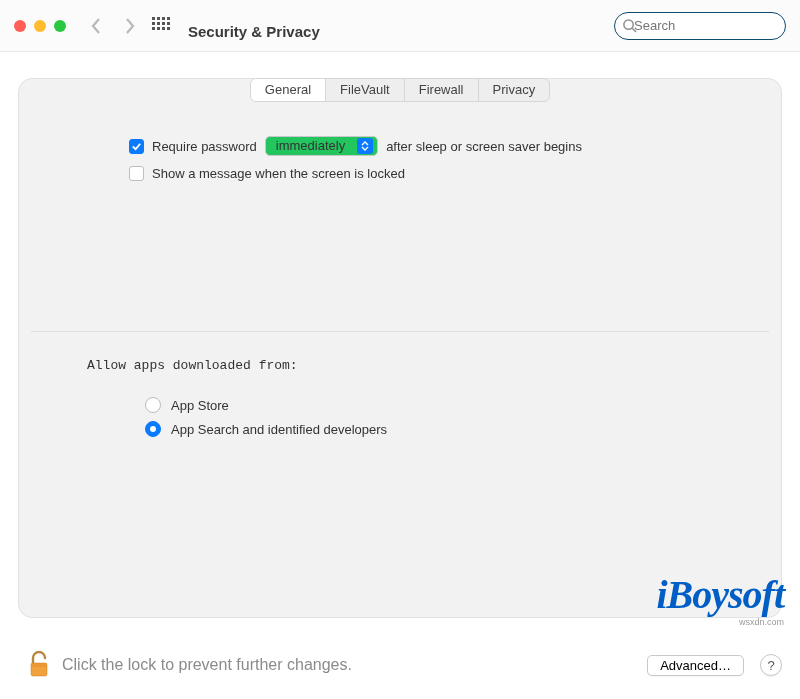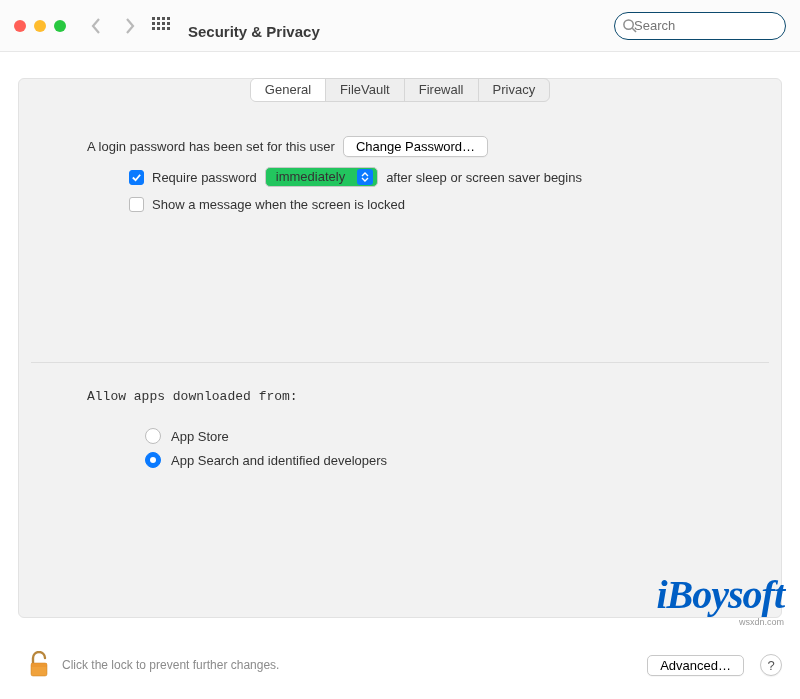--- a/index.html
+++ b/index.html
@@ -37,21 +37,21 @@
     border: 1px solid #0c4a6e; border-radius: 14px;
     background: #fff; padding: 0 8px 0 19px;
     font-size: 13px; color: #888;
   }
   .search-wrap svg { position:absolute; left:8px; top:6px; width:15px; height:15px; color:#8e8e8e; }
 
   .pane {
     margin: 26px 18px 0 18px;
     background: #f2f2f2;
     border: 1px solid #e2e2e2;
-    border-radius: 6px;
+    border-radius: 14px;
     padding: 0 0 38px 0;
     position: relative;
     height: 540px;
   }
   .tabs {
     display: flex;
     width: fit-content;
     margin: -1px auto 0 auto;
     background: #eeeeee;
     border: 1px solid #d6d6d6;
@@ -114,21 +114,21 @@
   .watermark .i { color:#005ec4; }
   .watermark-sub { position:absolute; right:16px; bottom:72px; font-size:9px; color:#9a9a9a; }
 
   .footer {
     position:absolute; bottom:0; left:0; right:0; height:60px;
     display:flex; align-items:center; padding: 0 18px 8px 28px;
     background:#fff;
   }
   .lock-icon { margin-right: 12px; }
   .lock-icon svg { width:22px; height:26px; }
-  .footer-text { color:#8b8b8b; font-size:12px; }
+  .footer-text { color:#8b8b8b; font-size:16px; }
   .footer-right { margin-left:auto; display:flex; align-items:center; gap:16px; }
   .help {
     width:22px; height:22px; border-radius:50%; border:1px solid #c8c8c8;
     display:flex; align-items:center; justify-content:center; font-size:13px; color:#555;
     background:#fff; box-shadow:0 1px 1px rgba(0,0,0,0.05);
   }
 </style>
 </head>
 <body>
 
@@ -178,24 +178,20 @@
 
 <div class="pane">
   <div class="tabs">
     <div class="tab active">General</div>
     <div class="tab">FileVault</div>
     <div class="tab">Firewall</div>
     <div class="tab">Privacy</div>
   </div>
 
   <div class="content">
-    <div class="row">
-      <span>A login password has been set for this user</span>
-      <button class="btn">Change Password…</button>
-    </div>
     <div class="row indent1">
       <span class="checkbox checked">
         <svg viewBox="0 0 12 12" fill="none" stroke="currentColor" stroke-width="2">
             <polyline points="2,6 5,9 10,3"></polyline>
           </svg>
       </span>
       <span>Require password</span>
       <span class="select">
         <span>immediately</span>
         <span class="chev">

